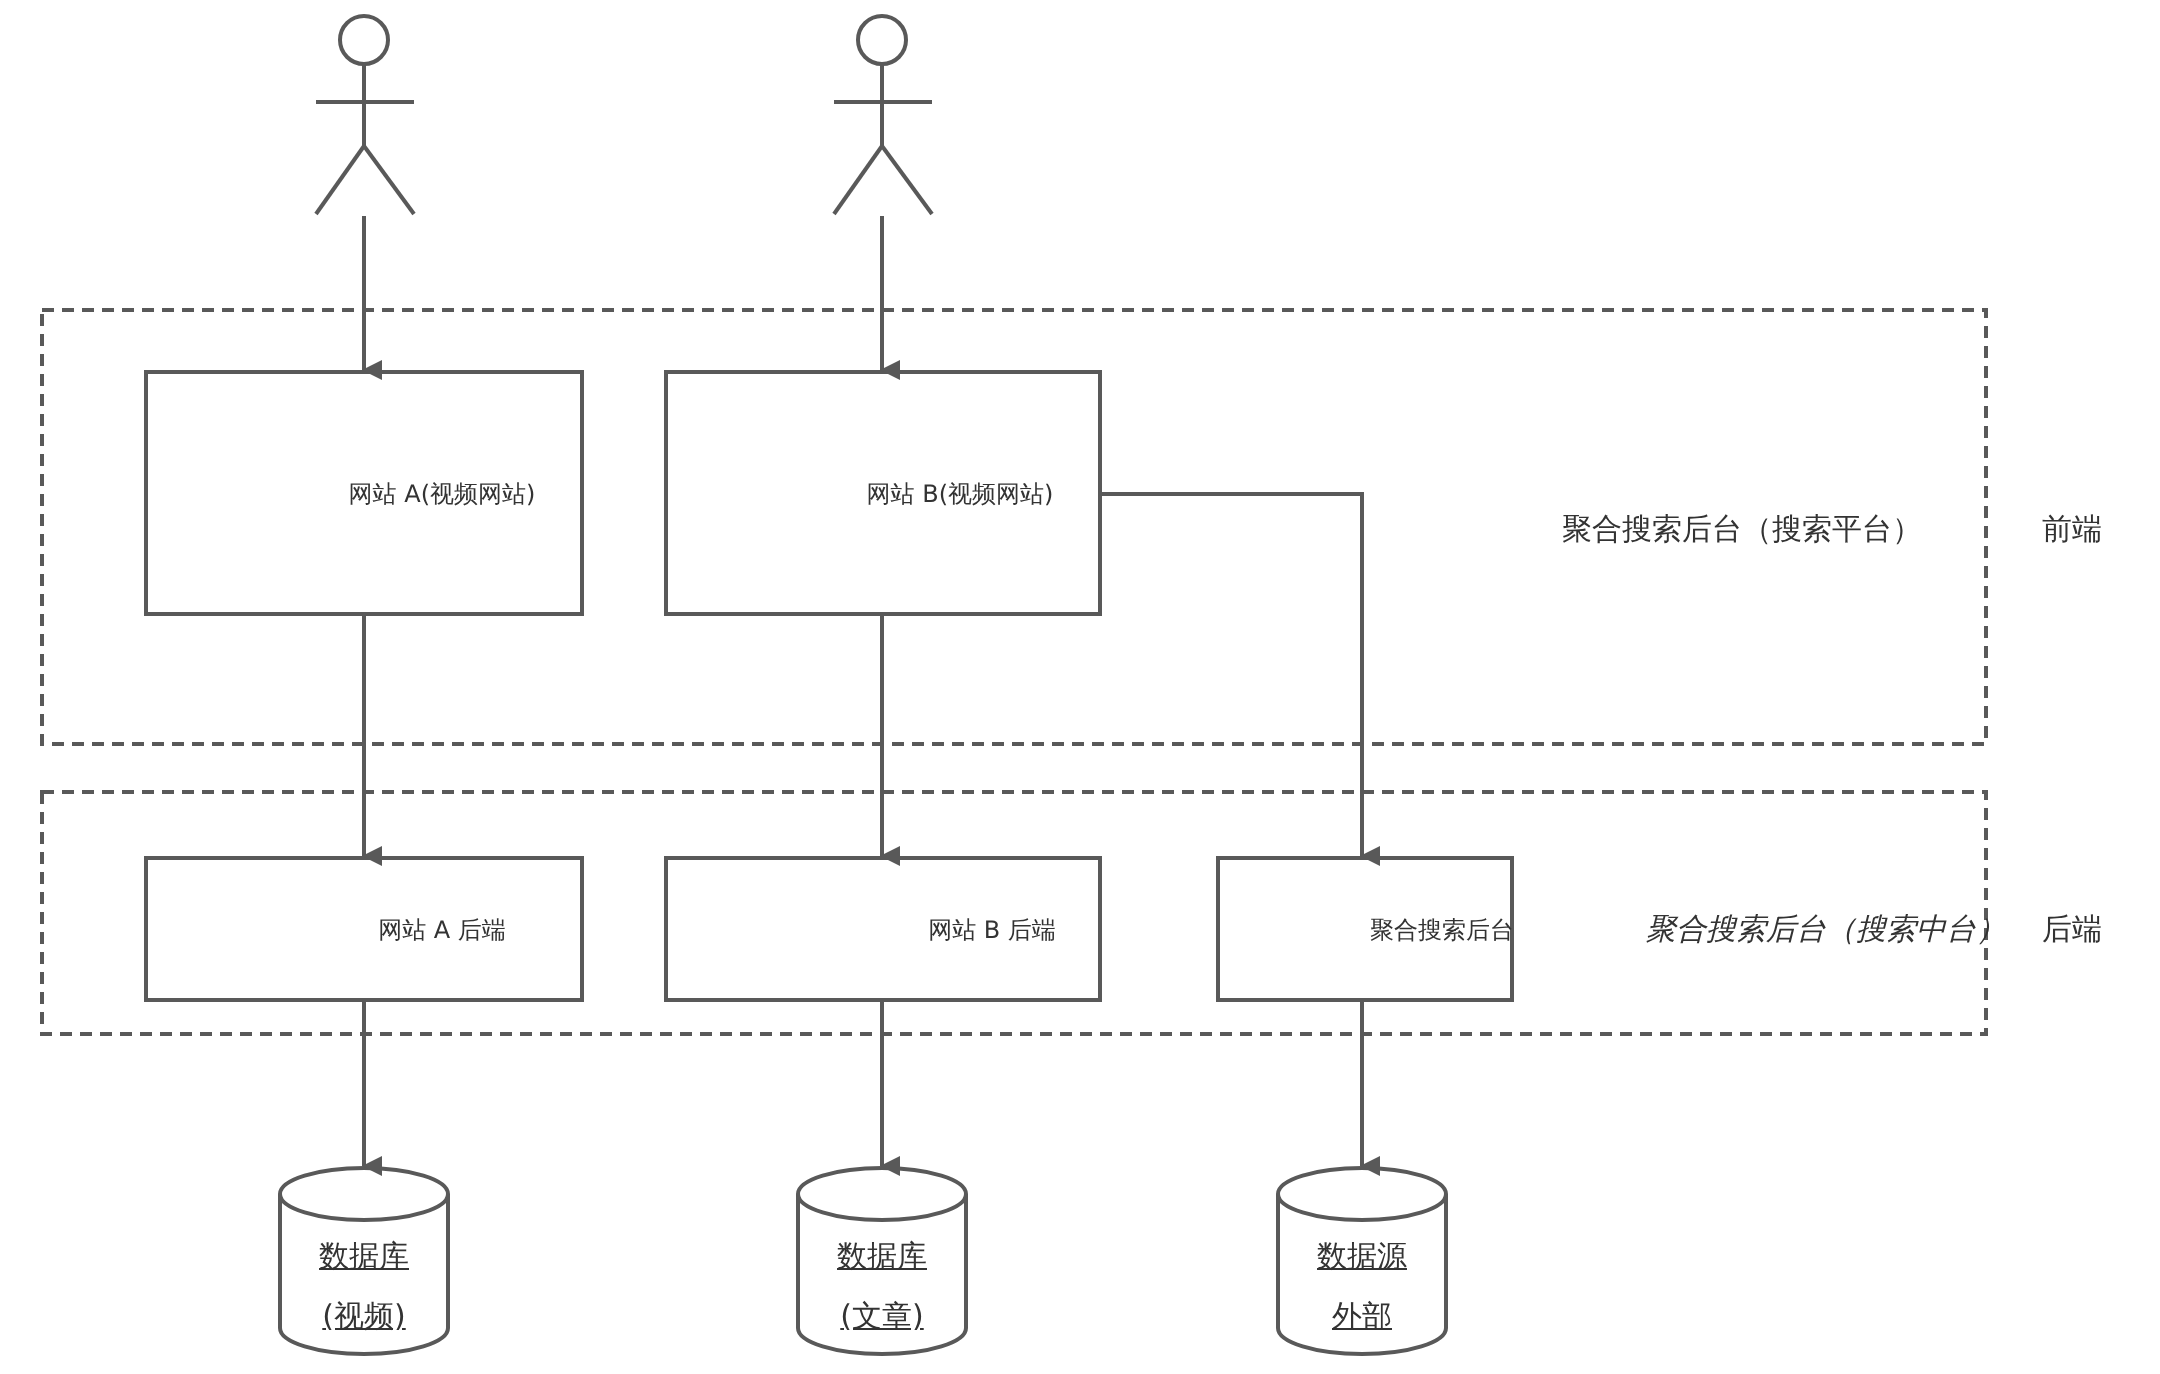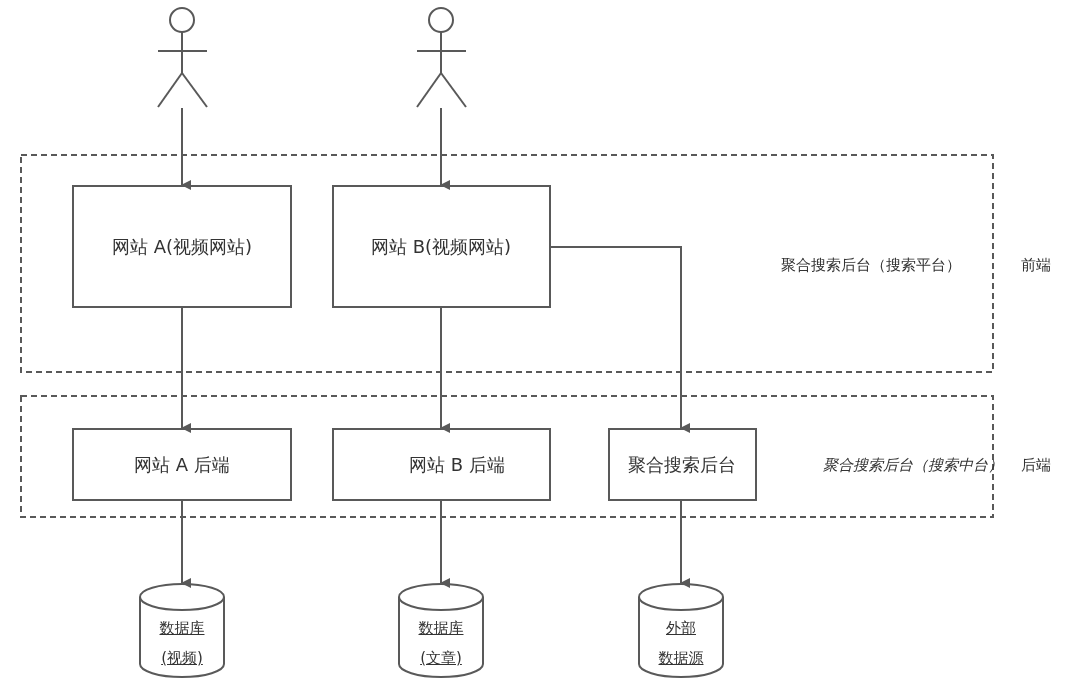--- a/index.html
+++ b/index.html
@@ -1,20 +1,20 @@
 <!DOCTYPE html>
 <html><head>
 <meta charset="utf-8">
 <style>
   html, body { margin: 0; padding: 0; background: #ffffff; }
   body { width: 1080px; height: 687px; position: relative; overflow: hidden;
          font-family: "DejaVu Sans", "Liberation Sans", sans-serif; color: #333333; }
   svg#diagram { position: absolute; left: 0; top: 0; }
-  .lbl { position: absolute; font-size: 18px; color: #333333; white-space: nowrap;
-         text-align: left; transform: translate(-50%, -50%); line-height: 1; }
+  .lbl { position: absolute; font-size: 12px; color: #333333; white-space: nowrap;
+         text-align: left; transform: translate(-50%, -50%); line-height: 1; margin-left: 39px; }
   .lbl-left { position: absolute; font-size: 15px; color: #333333; white-space: nowrap;
               transform: translateY(-50%); line-height: 1; }
   .db-lbl { position: absolute; font-size: 15px; color: #333333; text-align: center;
             width: 100px; transform: translateX(-50%); line-height: 30px; text-decoration: underline; }
 </style>
 </head>
 <body>
 
 <svg id="diagram" width="1080" height="687" viewBox="0 0 1080 687">
   <defs>
@@ -88,15 +88,15 @@
 
 <div class="db-lbl" style="left:182px; top:613px;">
   <div>数据库</div>
   <div>(视频)</div>
 </div>
 <div class="db-lbl" style="left:441px; top:613px;">
   <div>数据库</div>
   <div>(文章)</div>
 </div>
 <div class="db-lbl" style="left:681px; top:613px;">
+  <div>数据源</div>
   <div>外部</div>
-  <div>数据源</div>
 </div>
 
 </body></html>

